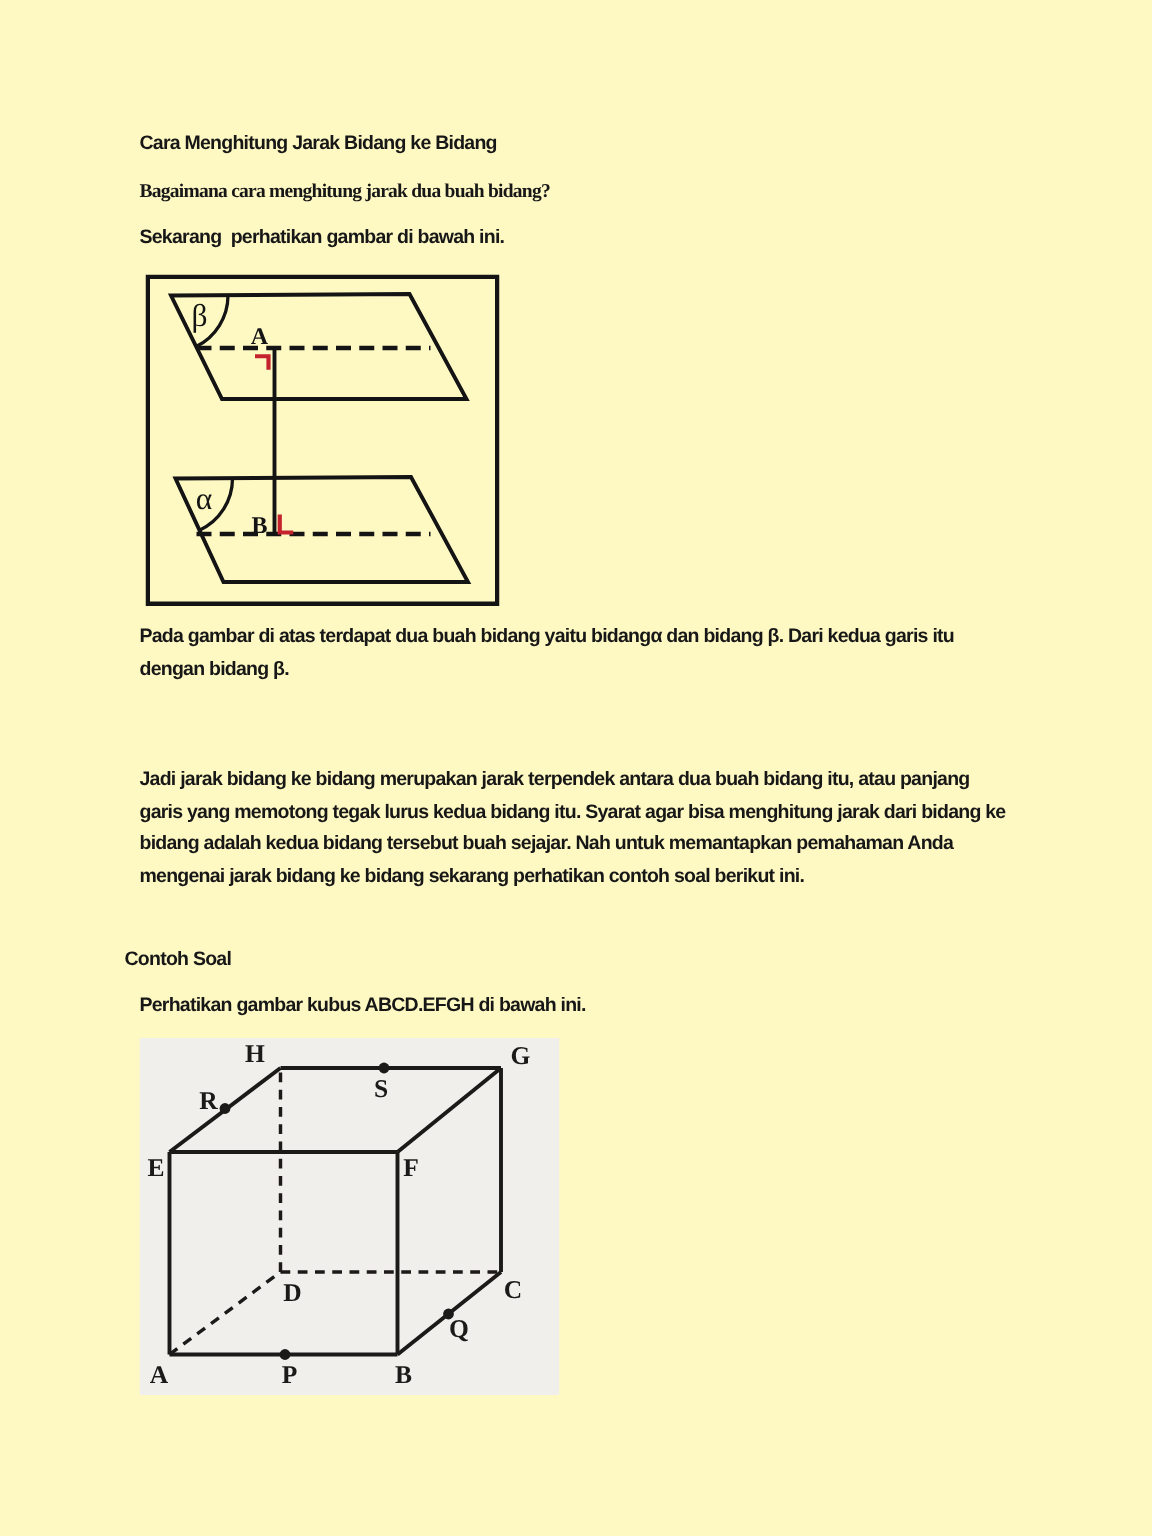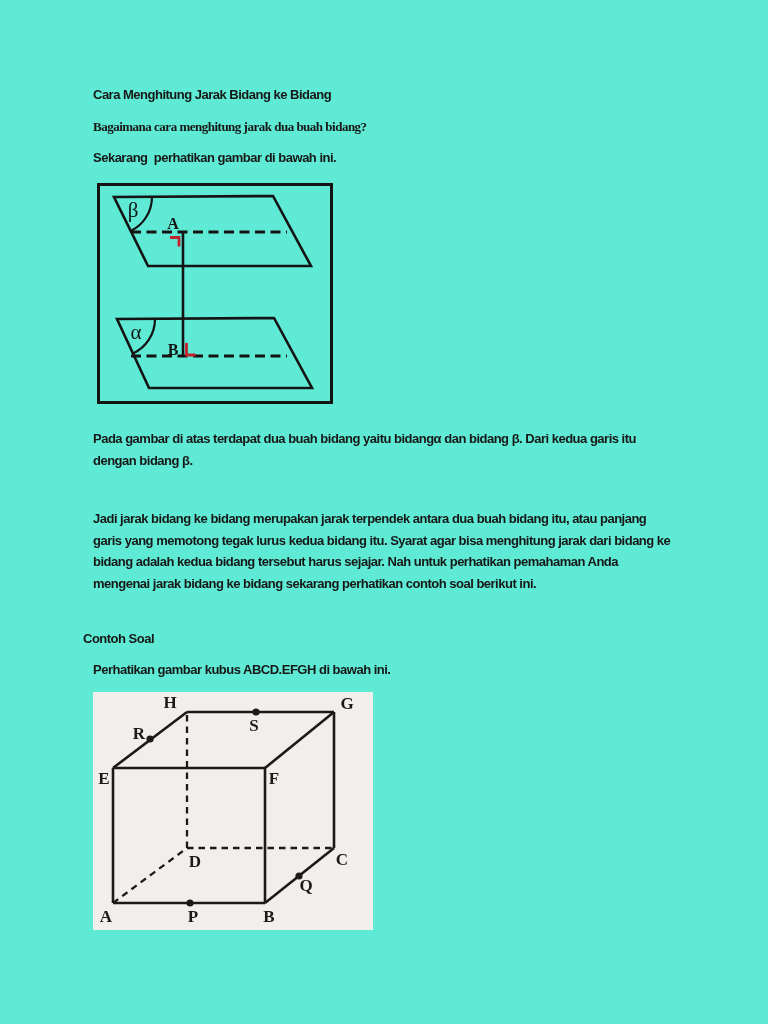--- a/index.html
+++ b/index.html
@@ -1,19 +1,19 @@
 <!DOCTYPE html>
 <html><head>
 <meta charset="utf-8">
 <style>
   html,body { margin:0; padding:0; background:#ffffff; }
   .page {
     position: relative;
     width: 768px; height: 1024px;
-    background: #5eead4;
+    background: #fef9c3;
     overflow: hidden;
     font-family: "Liberation Sans", sans-serif;
   }
   .txt {
     position: absolute;
     font: bold 13px "Liberation Sans", sans-serif;
     letter-spacing: -0.5px;
     color: #171717;
     white-space: pre;
     line-height: 21.6px;
@@ -69,29 +69,29 @@
 
     <line x1="86" y1="49" x2="86" y2="173" stroke="#141414" stroke-width="2.6"></line>
 
     <text class="fig1-label" x="76" y="46" text-anchor="middle">A</text>
     <text class="fig1-label" x="76" y="172" text-anchor="middle">B</text>
 
     <path d="M 73 54.5 H 82 V 63.5" fill="none" stroke-width="2.8" stroke="#c4232e"></path>
     <path d="M 89.5 160 V 172 H 98.5" fill="none" stroke-width="2.8" stroke="#c4232e"></path>
   </svg>
 
-  <div class="para" style="left:93px; top:428px;">
+  <div class="para" style="left:93px; top:413px;">
     <div class="line">Pada gambar di atas terdapat dua buah bidang yaitu bidangα dan bidang β. Dari kedua garis itu</div>
     <div class="line">dengan bidang β.</div>
   </div>
 
   <div class="para" style="left:93px; top:508px;">
     <div class="line">Jadi jarak bidang ke bidang merupakan jarak terpendek antara dua buah bidang itu, atau panjang</div>
     <div class="line">garis yang memotong tegak lurus kedua bidang itu. Syarat agar bisa menghitung jarak dari bidang ke</div>
-    <div class="line">bidang adalah kedua bidang tersebut harus sejajar. Nah untuk perhatikan pemahaman Anda</div>
+    <div class="line">bidang adalah kedua bidang tersebut buah sejajar. Nah untuk memantapkan pemahaman Anda</div>
     <div class="line">mengenai jarak bidang ke bidang sekarang perhatikan contoh soal berikut ini.</div>
   </div>
 
   <div class="txt" style="left:83px; top:628px;">Contoh Soal</div>
   <div class="txt" style="left:93px; top:659px;">Perhatikan gambar kubus ABCD.EFGH di bawah ini.</div>
 
   <svg class="fig" style="left:93px; top:692px;" width="280" height="238" viewBox="0 0 280 238">
     <rect x="0" y="0" width="280" height="238" fill="#f1efec"></rect>
 
     <g stroke="#1c1a18" stroke-width="2.3" stroke-dasharray="6.5 5" fill="none">

